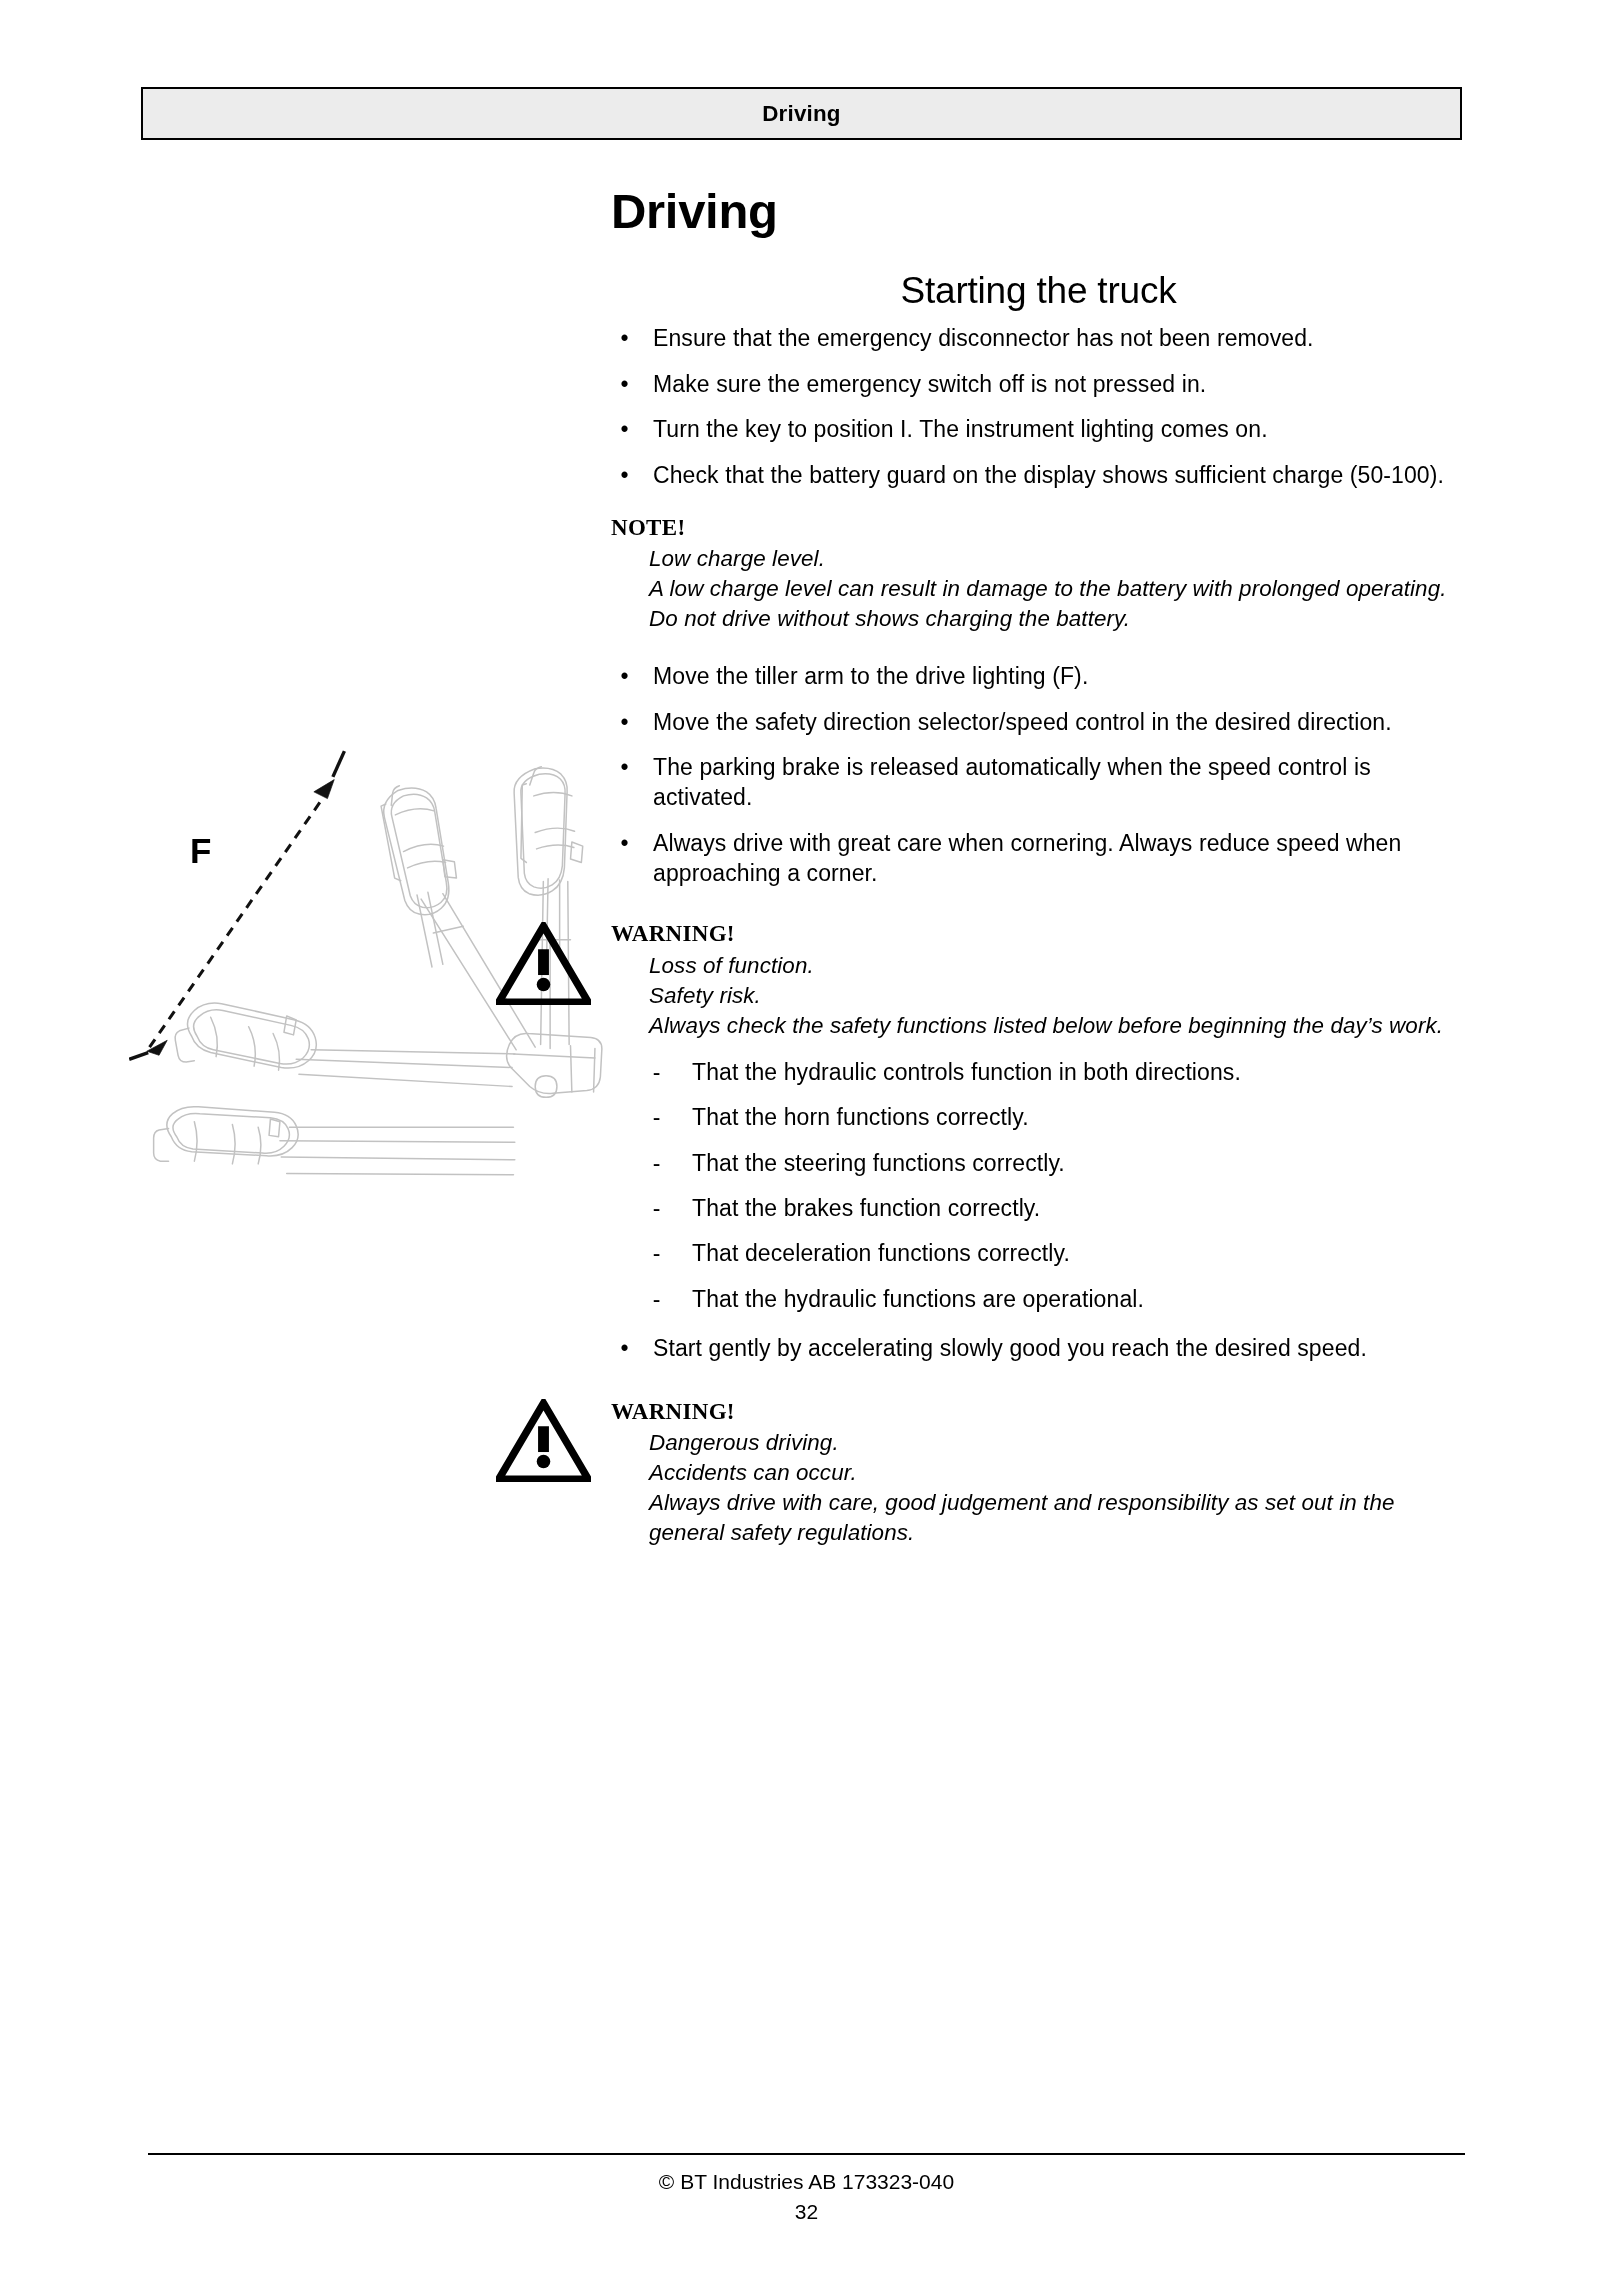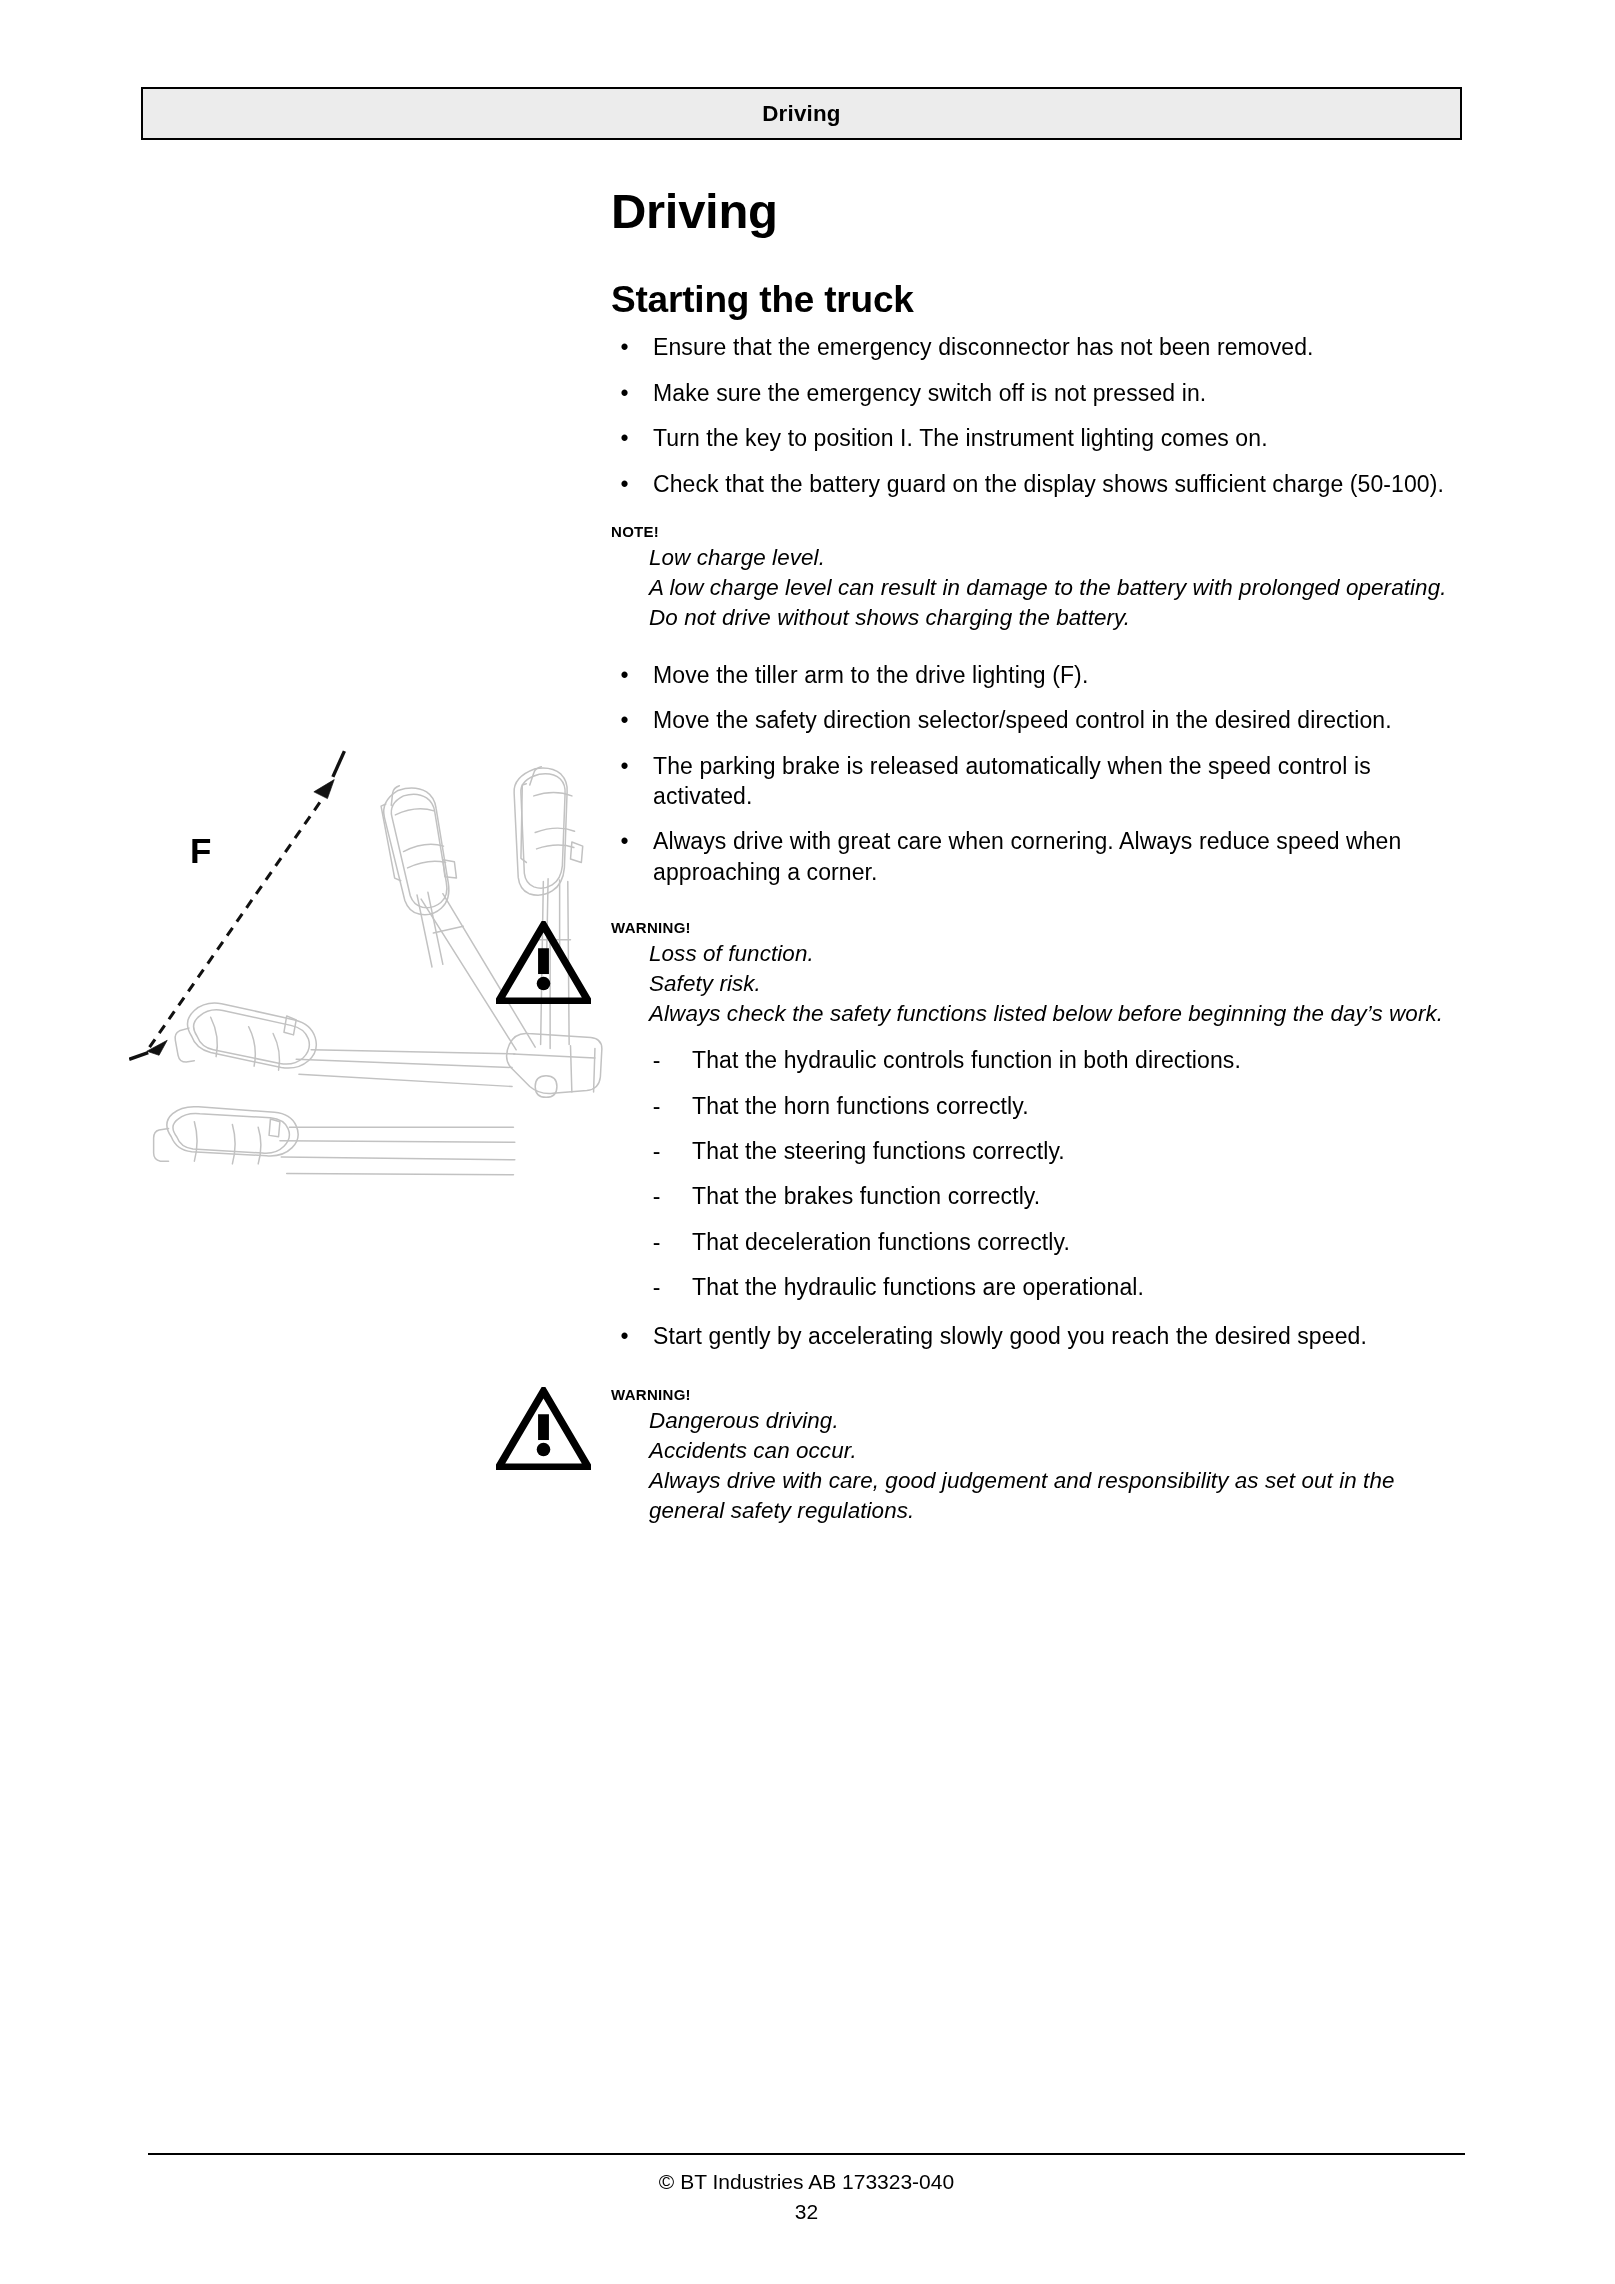--- a/index.html
+++ b/index.html
@@ -54,25 +54,26 @@
   }
 
   h1.doc-h1 {
     margin: 0;
     font-size: 49px;
     font-weight: bold;
     line-height: 1.05;
     letter-spacing: -0.3px;
   }
   h2.doc-h2 {
-    margin: 44px 0 0 0;
+    margin: 35px 0 0 0;
     font-size: 37px;
-    font-weight: bold;
+    font-weight: normal;
     line-height: 1.05;
     letter-spacing: -0.2px;
+    text-align: center;
   }
 
   
   .blist {
     margin: 12.2px 0 0 0;
     padding: 0;
     list-style: none;
   }
   .blist li {
     position: relative;
@@ -112,24 +113,25 @@
     font-size: 23px;
     line-height: 1.32;
   }
 
   
   .admon {
     position: relative;
     margin-top: 23px;
   }
   .admon .admon-title {
-    font-size: 15px;
+    font-size: 23px;
     font-weight: bold;
     letter-spacing: 0.3px;
     line-height: 1.3;
+    font-family: Liberation Serif, serif;
   }
   .admon .admon-body {
     padding-left: 38px;
     margin-top: 1.4px;
   }
   .admon .admon-body p {
     margin: 0;
     font-size: 22.4px;
     font-weight: normal;
     font-style: italic;

